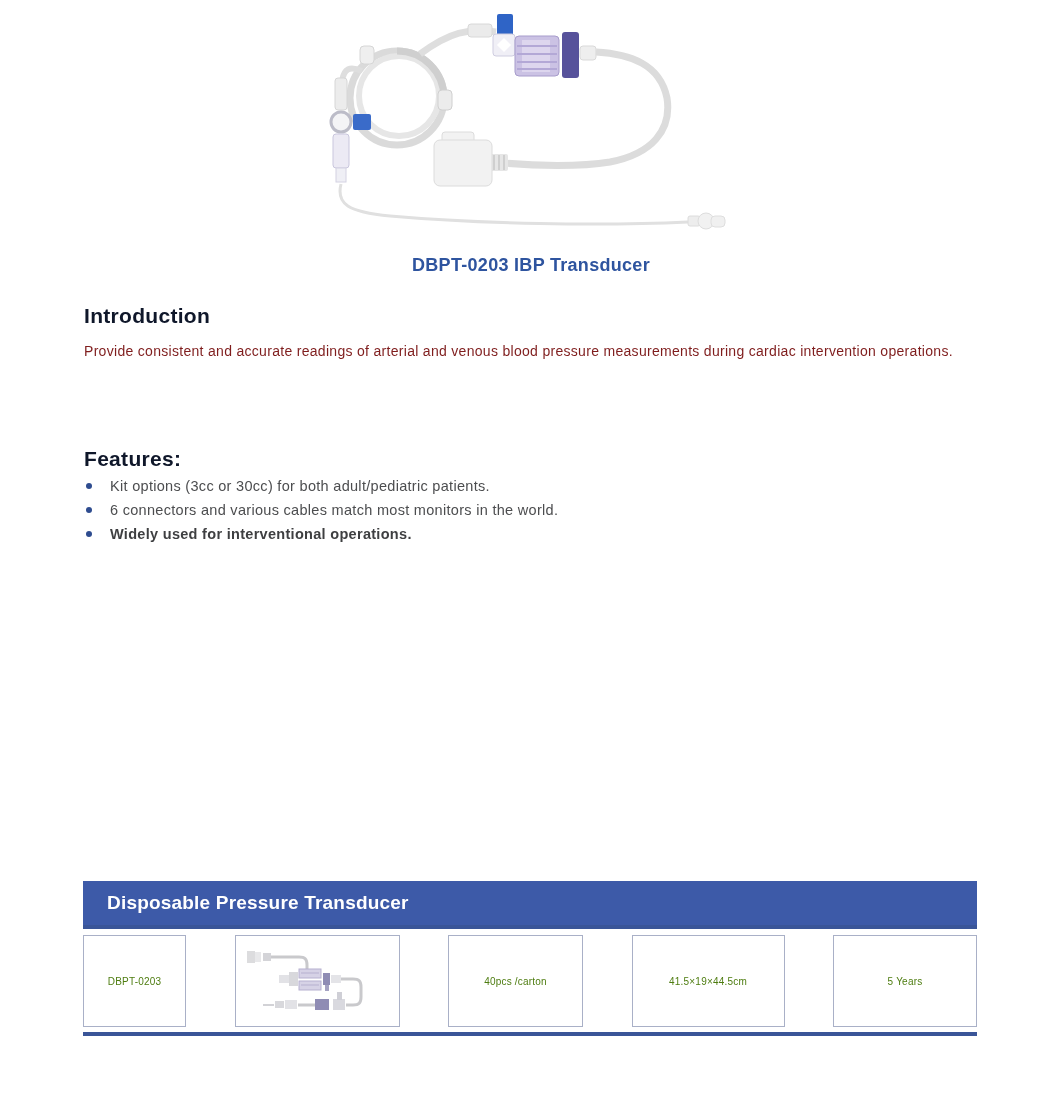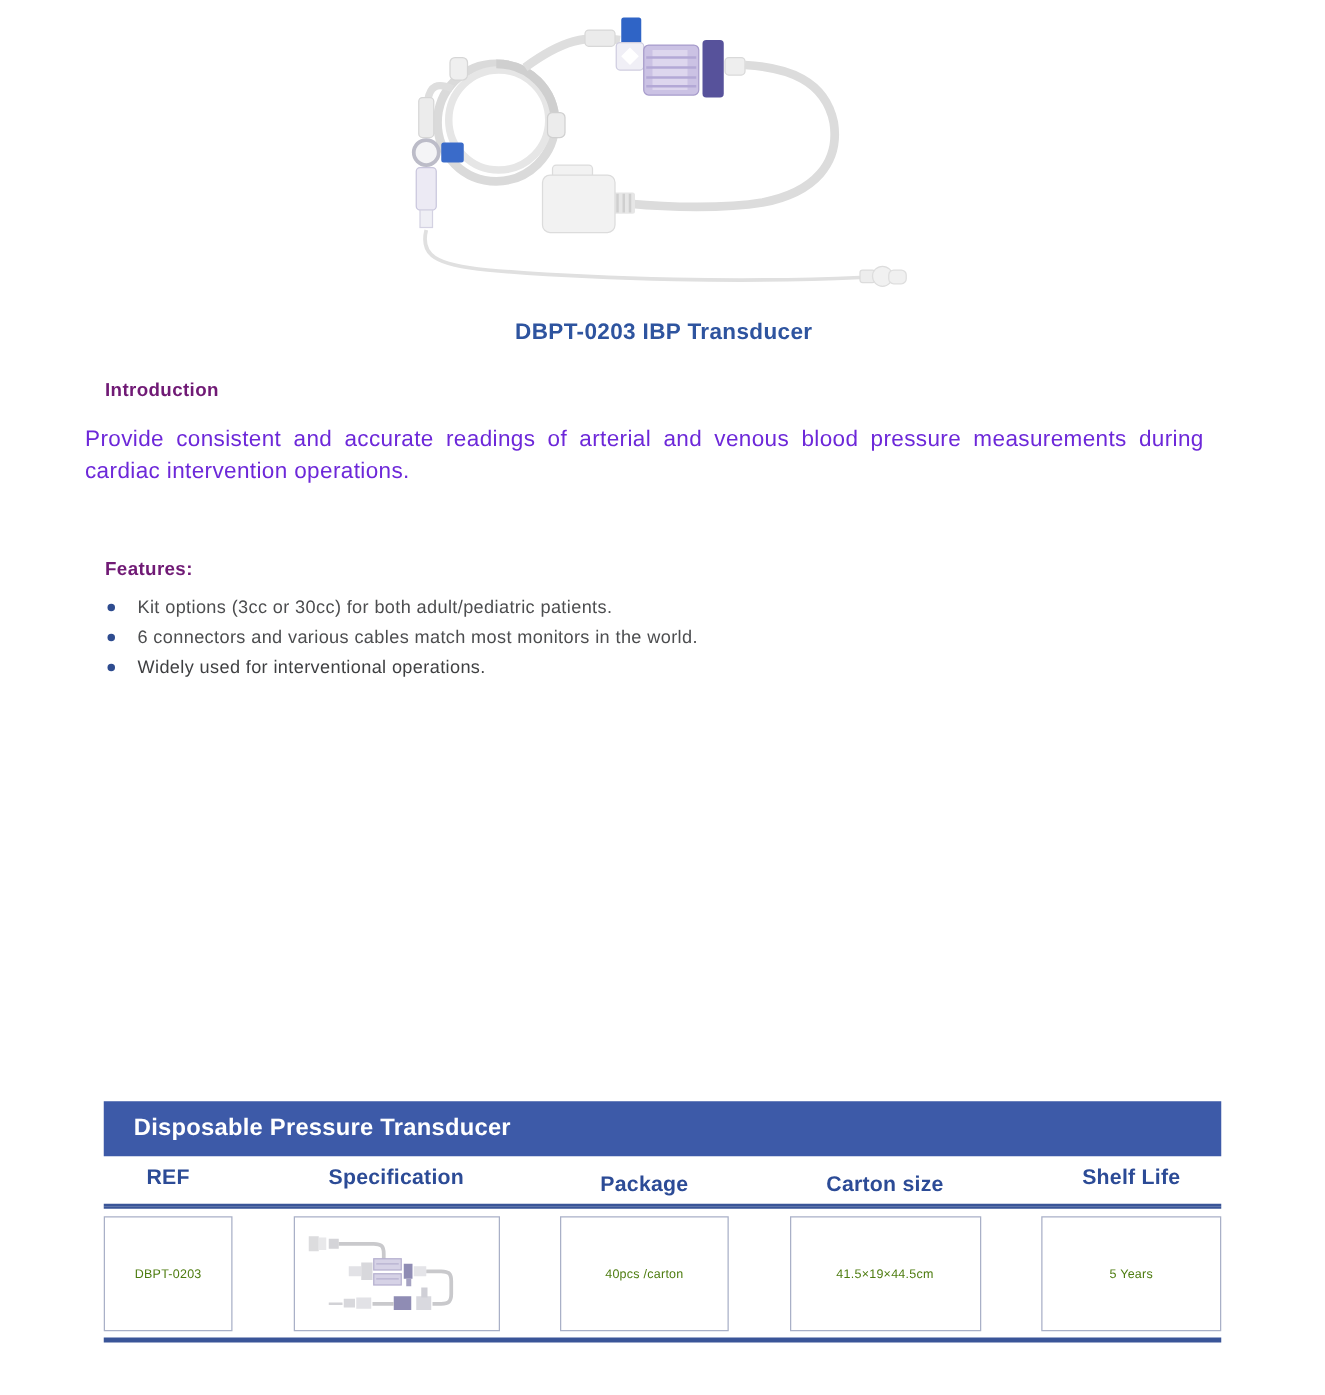--- a/index.html
+++ b/index.html
@@ -7,41 +7,41 @@
   .page {
     position:relative; width:1060px; height:1116px; background:#ffffff;
     font-family:"Liberation Sans","DejaVu Sans",sans-serif; overflow:hidden;
   }
   .hero { position:absolute; top:6px; left:0; width:100%; display:flex; justify-content:center; }
   .caption {
     position:absolute; top:255px; left:84px; width:894px; text-align:center;
     font-size:18px; font-weight:700; color:#2e549f; letter-spacing:.3px;
   }
   .section-heading {
-    position:absolute; left:84px; font-size:15px; font-weight:700;
-    color:#701a75; letter-spacing:.3px;
+    position:absolute; left:84px; font-size:21px; font-weight:700;
+    color:#0f172a; letter-spacing:.3px;
   }
   .intro-heading { top:304px; }
   .features-heading { top:447px; }
   .intro-body {
-    position:absolute; top:339px; left:68px; width:895px;
-    font-size:18px; line-height:25px; color:#6d28d9; text-align:justify;
+    position:absolute; top:339px; left:84px; width:895px;
+    font-size:14px; line-height:25px; color:#7f1d1d; text-align:justify;
     letter-spacing:.3px;
   }
   .features-list {
     position:absolute; top:478px; left:86px; list-style:none; width:880px;
   }
   .features-list li {
     display:flex; align-items:center; gap:18px; font-size:14.5px; color:#4c4d4f;
     margin-bottom:8px; letter-spacing:.3px;
   }
   .features-list li .dot {
     width:6px; height:6px; border-radius:50%; background:#2e4c8f; flex:none;
   }
-  .features-list li.bold .txt { font-weight:400; color:#3e3f41; }
+  .features-list li.bold .txt { font-weight:700; color:#3e3f41; }
 
   .spec-table { position:absolute; top:881px; left:83px; width:894px; }
   .t-title {
     height:44px; background:#3d5aa8; color:#ffffff; display:flex; align-items:center;
     padding-left:24px; font-size:19px; font-weight:700; letter-spacing:.2px;
   }
   .t-heads {
     display:flex; justify-content:space-between; height:38px; padding-top:7px;
   }
   .t-head {
@@ -132,27 +132,20 @@
     <li class="bold">
       <span class="dot"></span>
       <span class="txt">Widely used for interventional operations.</span>
     </li>
   </ul>
 
   <div class="spec-table">
     <div class="t-title">
       <span>Disposable Pressure Transducer</span>
     </div>
-    <div class="t-heads">
-      <div class="t-head w1">REF</div>
-      <div class="t-head w2">Specification</div>
-      <div class="t-head w3 low">Package</div>
-      <div class="t-head w4 low">Carton size</div>
-      <div class="t-head w5">Shelf Life</div>
-    </div>
     <div class="rule"></div>
     <div class="t-row">
       <div class="cell w1">DBPT-0203</div>
       <div class="cell w2">
         <svg width="152" height="84" viewBox="0 0 152 84">
 
           <rect x="6" y="12" width="8" height="12" fill="#dcdcde"></rect>
           <rect x="14" y="13" width="6" height="10" fill="#e8e8ea"></rect>
           <rect x="22" y="14" width="8" height="8" fill="#d4d4d8"></rect>
           <path d="M 30 18 L 58 18 C 64 18 66 20 66 26 L 66 31" stroke="#c9c9cc" stroke-width="3" fill="none"></path>

